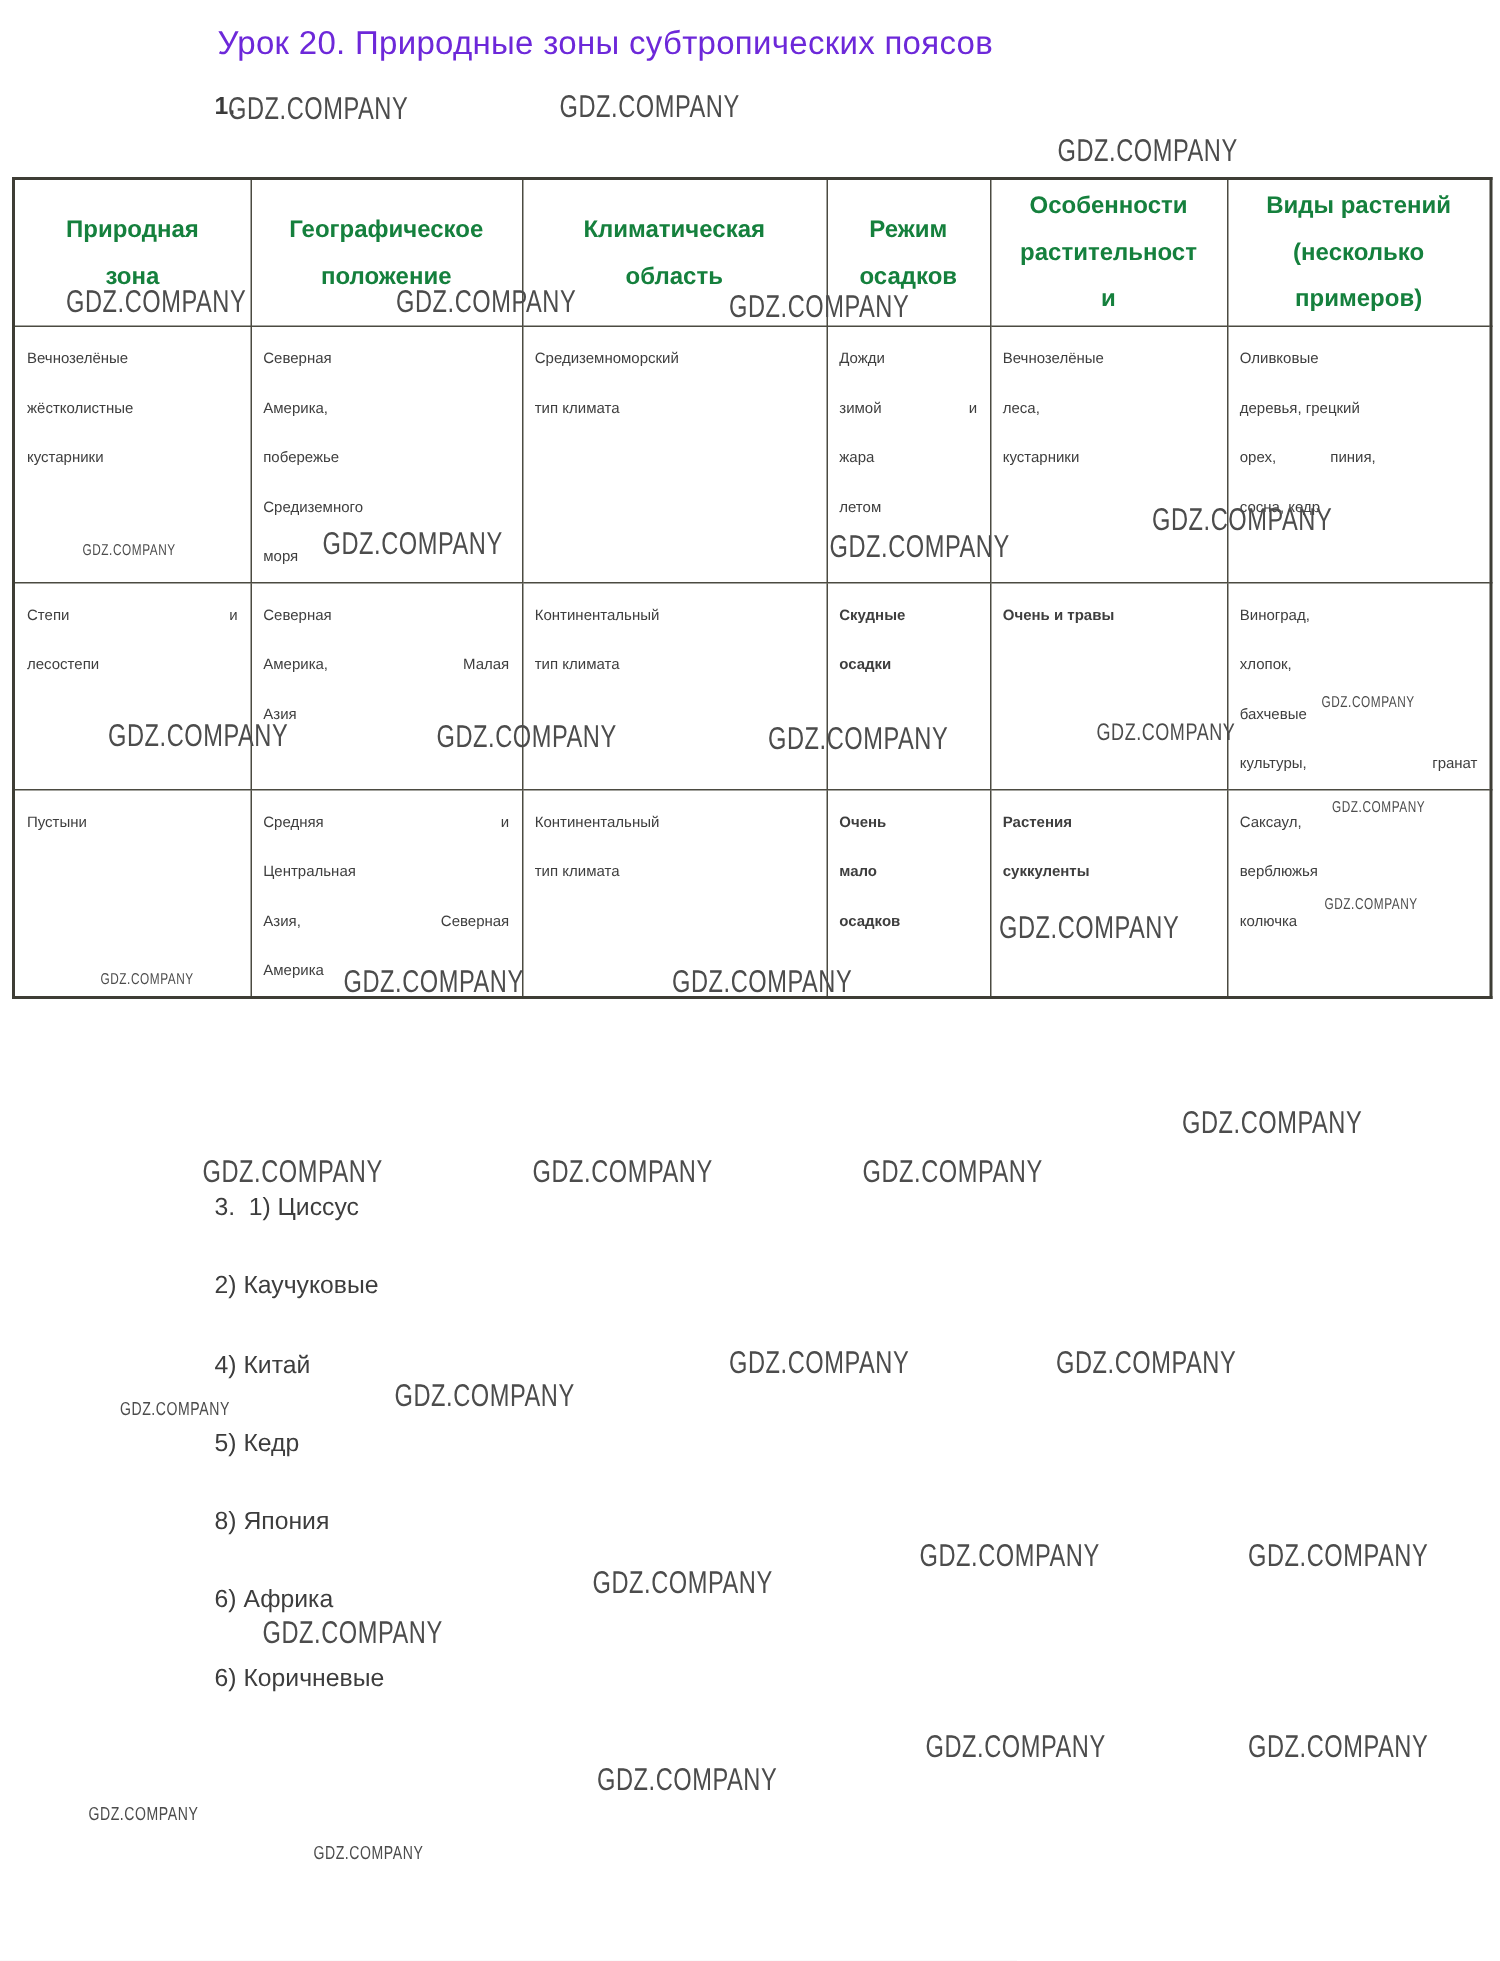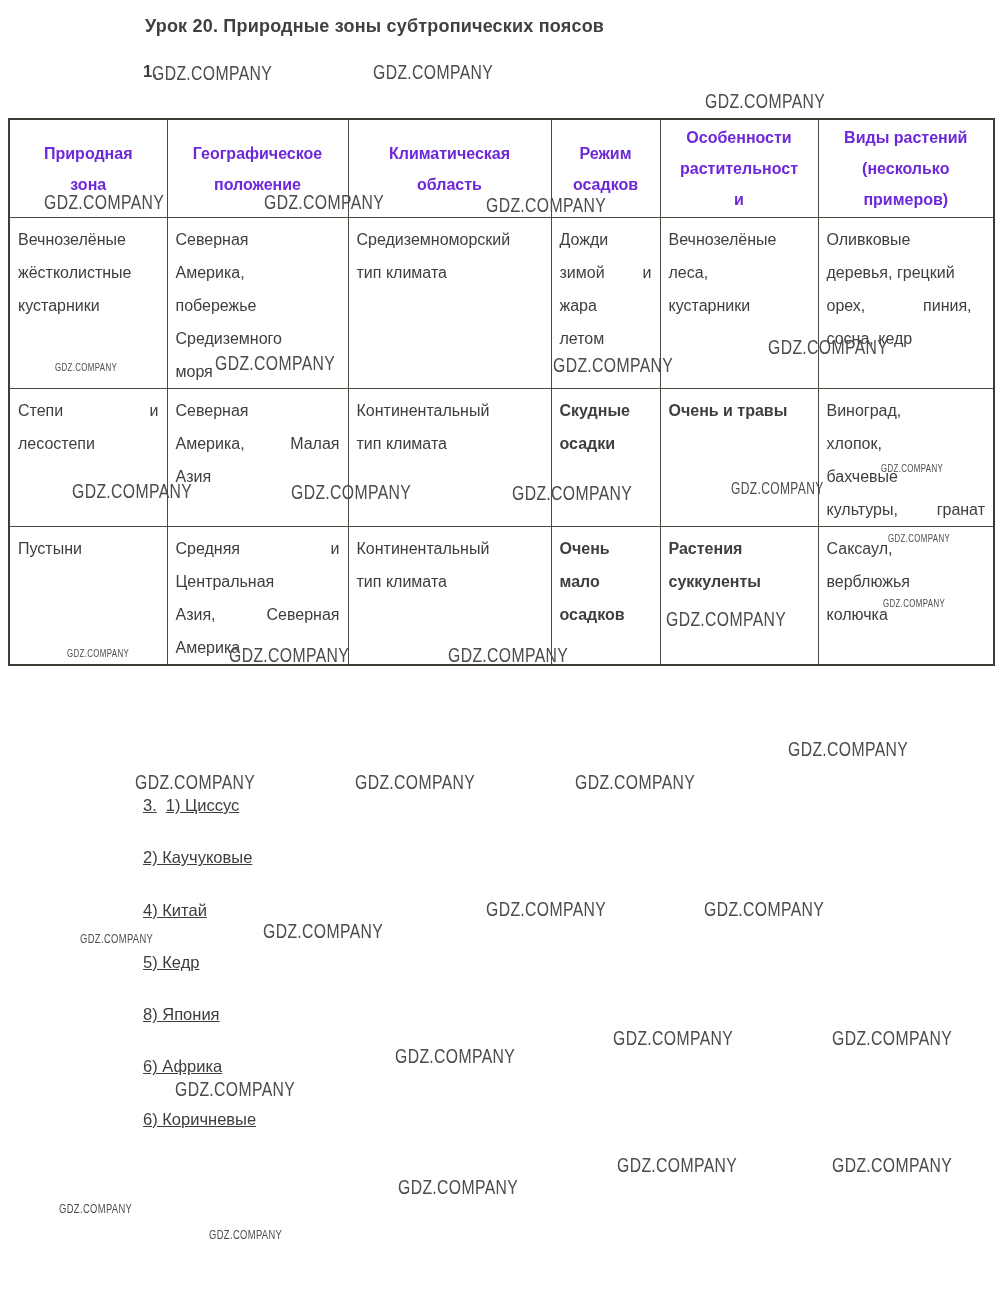--- a/index.html
+++ b/index.html
@@ -1,42 +1,42 @@
 <!DOCTYPE html>
 <html><head>
 <meta charset="utf-8">
 <style>
   html,body{margin:0;padding:0;}
   body{background:#e9e9e9;font-family:"Liberation Sans",sans-serif;}
   .sheet{position:relative;width:1000px;height:1307px;background:#ffffff;overflow:hidden;
          color:#3d3d3d;font-family:"Liberation Sans",sans-serif;}
 
-  .title{position:absolute;left:145px;top:16px;font-size:18px;font-weight:bold;color:#404040;
+  .title{position:absolute;left:145px;top:16px;font-size:22px;font-weight:normal;color:#6d28d9;
          letter-spacing:.2px;white-space:nowrap;}
 
   .q1{position:absolute;left:143px;top:62px;font-size:16.5px;font-weight:bold;color:#3a3a3a;}
 
   table.zones{position:absolute;left:8px;top:118px;width:985px;border-collapse:collapse;
               table-layout:fixed;border:2px solid #3e3d35;}
   table.zones th,table.zones td{border:1.5px solid #4b4a41;overflow:hidden;}
-  table.zones th{font-size:16px;font-weight:bold;color:#6d28d9;text-align:center;
+  table.zones th{font-size:16px;font-weight:bold;color:#15803d;text-align:center;
                  vertical-align:middle;line-height:31px;white-space:pre-line;padding:2px 4px;}
-  table.zones td{font-size:16px;color:#3e3e3e;vertical-align:top;line-height:33px;
+  table.zones td{font-size:10px;color:#3e3e3e;vertical-align:top;line-height:33px;
                  white-space:pre-wrap;padding:5px 8px 0 8px;text-align:left;}
   td.jl{text-align:justify;text-align-last:justify;}
   td.ov-l{border-left-color:#b7b67e;font-weight:bold;}
   td.ov-r{border-right-color:#b7b67e;}
   tr.hrow{height:96px;} tr.r0{height:164px;} tr.r1{height:130px;} tr.r2{height:130px;}
 
   .q2{position:absolute;left:145px;top:686px;width:798px;font-size:16.5px;line-height:40px;
       color:#3d3d3d;text-align:justify;text-align-last:justify;white-space:pre-wrap;}
   .q2 .lbl{font-weight:bold;}
 
   .qlist{position:absolute;left:143px;top:779px;width:500px;font-size:16.5px;color:#3d3d3d;}
-  .qlist .item{line-height:52.3px;height:52.3px;white-space:nowrap;text-decoration:underline;}
+  .qlist .item{line-height:52.3px;height:52.3px;white-space:nowrap;}
   .qlist .lbl3{margin-right:9px;}
 
   .wm{position:absolute;font-family:"Liberation Sans",sans-serif;color:#4c4c4c;
       white-space:nowrap;line-height:1;transform:scaleX(0.75);transform-origin:0 0;
       letter-spacing:.5px;font-weight:400;}
 </style>
 </head>
 <body>
 
 <div class="sheet">

